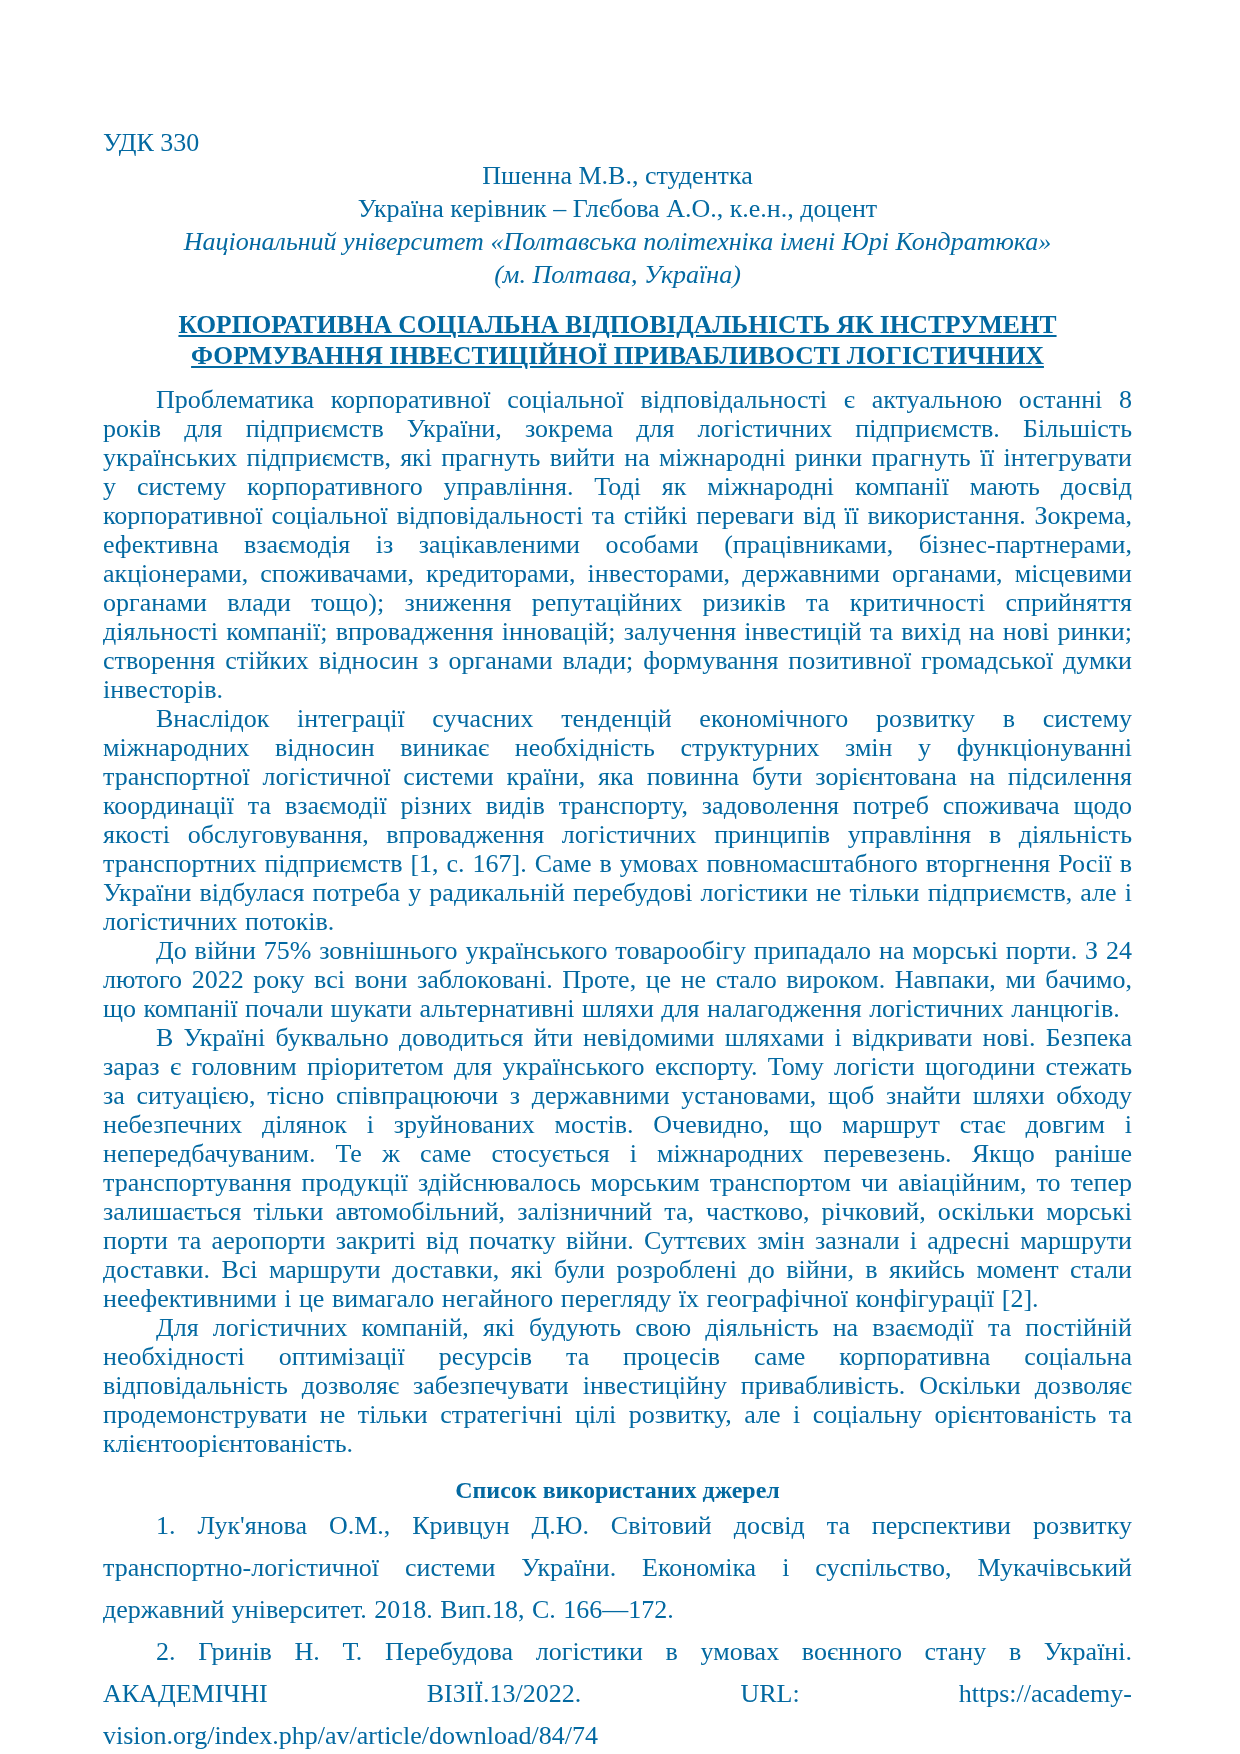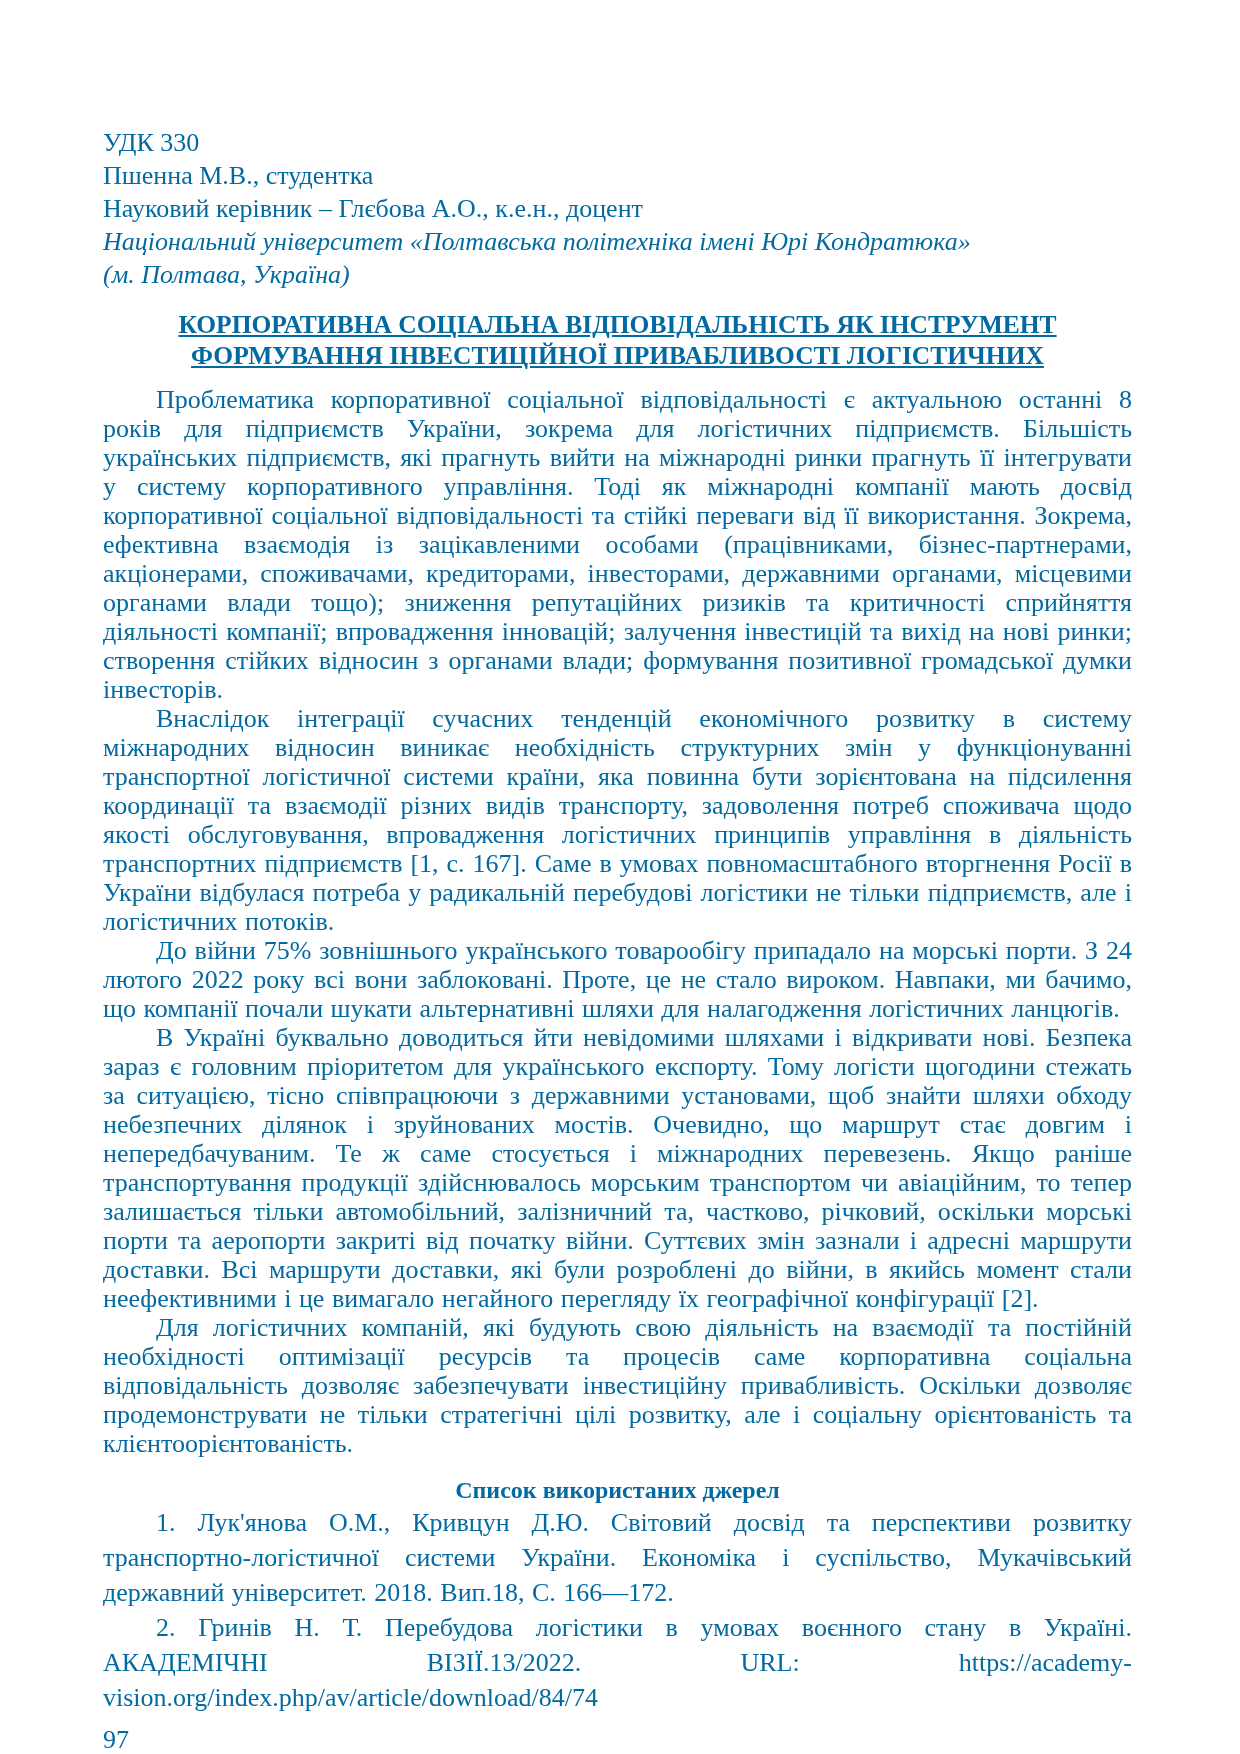--- a/index.html
+++ b/index.html
@@ -19,21 +19,21 @@
     font-family: "Liberation Serif", "DejaVu Serif", serif;
     font-size: 26px;
     overflow: hidden;
   }
   .udk {
     margin: 0;
     line-height: 33px;
     text-align: left;
   }
   .byline {
-    text-align: left;
+    text-align: center;
   }
   .byline p {
     margin: 0;
     line-height: 33px;
   }
   .byline .italic {
     font-style: italic;
   }
   .article-title {
     margin: 18px 0 14px 0;
@@ -54,39 +54,39 @@
     margin: 18px 0 0 0;
     font-size: 24px;
     font-weight: bold;
     text-align: center;
     line-height: 29px;
   }
   .references p {
     margin: 0;
     text-align: justify;
     text-indent: 53px;
-    line-height: 35px;
+    line-height: 42px;
     word-spacing: 1px;
   }
   .page-number {
     margin-top: 10px;
     text-align: left;
     line-height: 29px;
   }
 </style>
 </head>
 <body>
 
 <div class="page">
 
   <p class="udk">УДК 330</p>
 
   <div class="byline">
     <p>Пшенна М.В., студентка</p>
-    <p>Науковий керівник – Глєбова А.О., к.е.н., доцент</p>
+    <p>Україна керівник – Глєбова А.О., к.е.н., доцент</p>
     <p class="italic">Національний університет «Полтавська політехніка імені Юрі Кондратюка»</p>
     <p class="italic">(м. Полтава, Україна)</p>
   </div>
 
   <h1 class="article-title">
     <div>КОРПОРАТИВНА СОЦІАЛЬНА ВІДПОВІДАЛЬНІСТЬ ЯК ІНСТРУМЕНТ</div>
     <div>ФОРМУВАННЯ ІНВЕСТИЦІЙНОЇ ПРИВАБЛИВОСТІ ЛОГІСТИЧНИХ</div>
   </h1>
 
   <div class="body-text">

